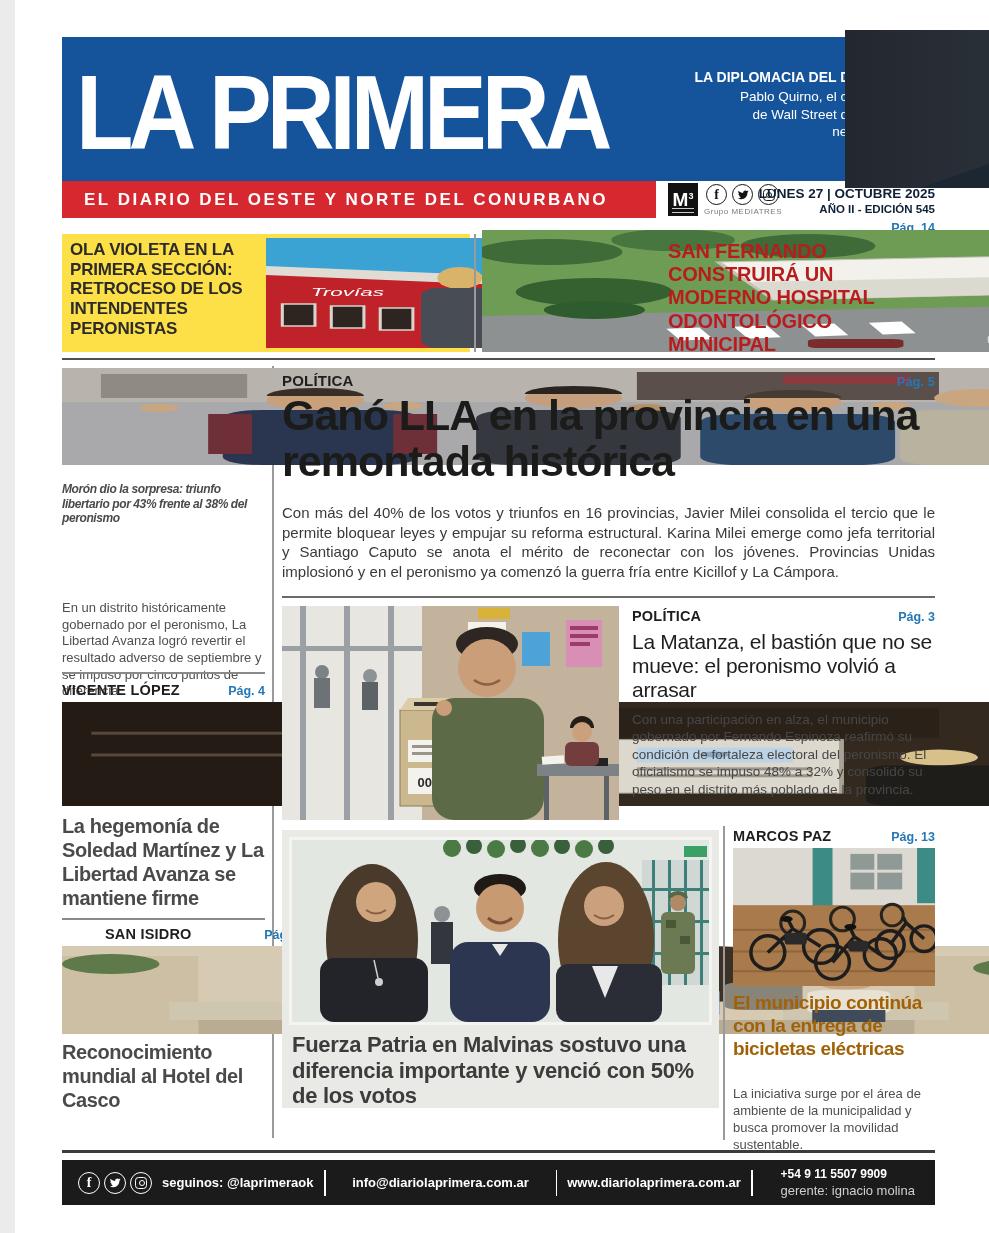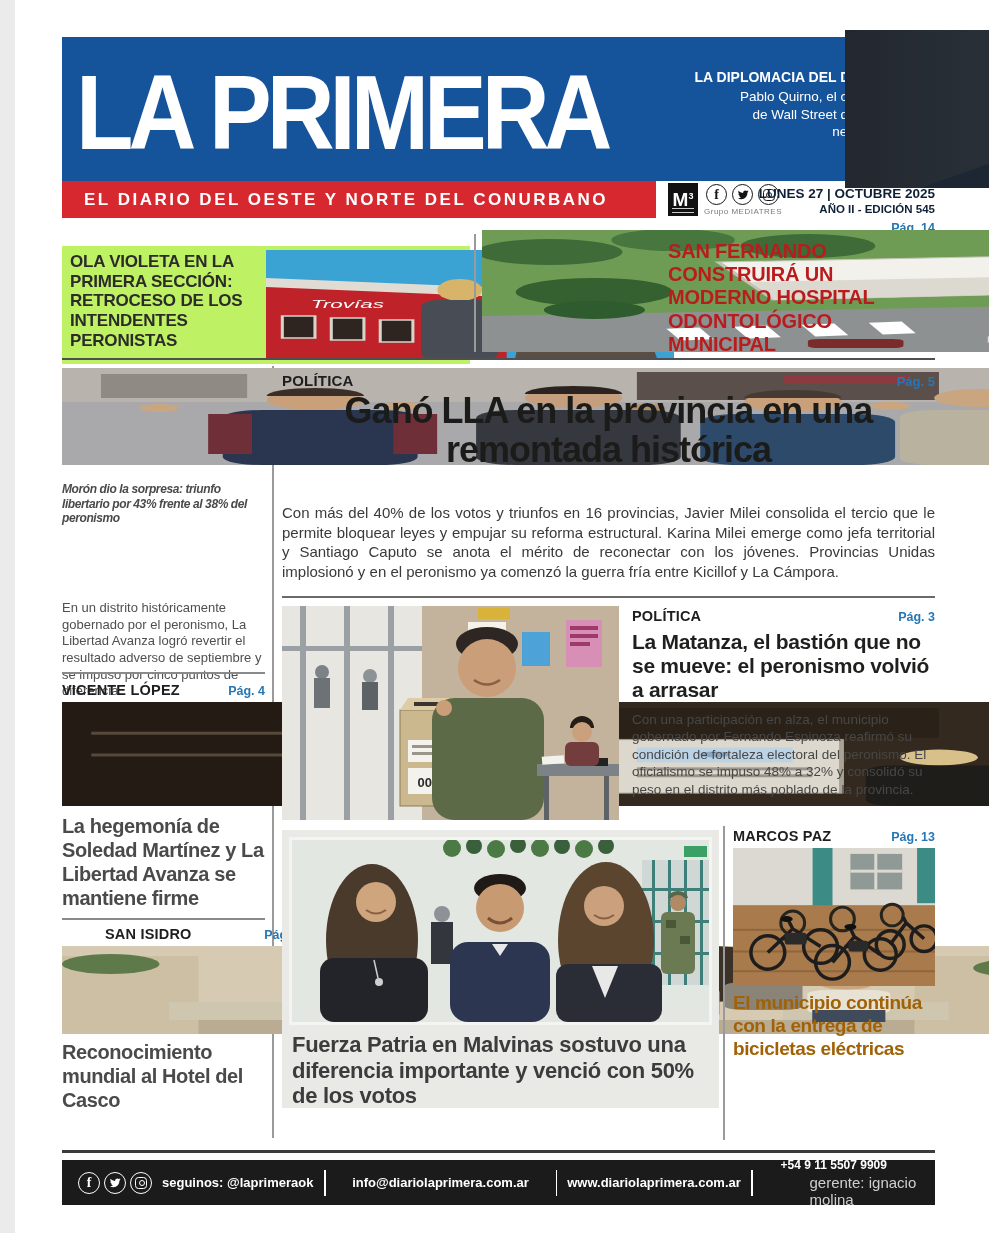--- a/index.html
+++ b/index.html
@@ -32,21 +32,21 @@
                display:flex; align-items:center; justify-content:center; color:#141414; }
   .circle-ic .fb { font-family:"Liberation Serif", serif; font-weight:bold; font-size:14px; }
   .grupo { position:absolute; left:704px; top:207px; font-size:8px; color:#7a7a7a; letter-spacing:.5px; }
   .datebox { position:absolute; left:745px; top:186px; width:190px; text-align:right; color:#0e2036; }
   .datebox .d1 { font-weight:bold; font-size:13.5px; }
   .datebox .d2 { font-weight:bold; font-size:11.5px; margin-top:2px; }
   .pag-right-top { position:absolute; left:835px; top:221px; width:100px; text-align:right;
                    color:#2577b5; font-weight:bold; font-size:13px; }
 
   
-  .topleft-box { position:absolute; left:62px; top:246px; width:408px; height:118px; background:#bef264; }
+  .topleft-box { position:absolute; left:62px; top:234px; width:408px; height:118px; background:#fde047; }
   .topleft-box h3 { position:absolute; left:8px; top:6px; width:196px; font-size:17px; line-height:1.16;
                     color:#2c2b2a; letter-spacing:-.2px; }
   .topleft-photo { position:absolute; left:204px; top:4px; width:200px; height:110px; }
   .pag-on-photo { position:absolute; right:5px; top:3px; color:#e8323a; font-weight:bold; font-size:13px; }
   .divider-top { position:absolute; left:474px; top:234px; width:2px; height:118px; background:#9a9a9a; }
   .topright-photo { position:absolute; left:482px; top:230px; width:176px; height:122px; }
   .topright-head { position:absolute; left:668px; top:240px; width:268px; font-size:20px; line-height:1.16;
                    color:#b91c1c; letter-spacing:-.2px; }
   h3 { font-weight:bold; }
 
@@ -77,29 +77,29 @@
   .si-kick { top:926px; }
   .si-photo { top:946px; height:88px; }
   .si-head { top:1040px; font-size:20px; line-height:1.2; }
   .photo { position:absolute; width:100%; overflow:hidden; }
   .photo svg { display:block; width:100%; height:100%; }
 
   
   .main-kick { position:absolute; left:282px; top:372px; width:653px; }
   .main-kick .kick { font-size:15px; }
   .main-kick .pag { font-size:13px; }
-  .main-head { position:absolute; left:282px; top:392px; width:653px; text-align:center;
-               font-weight:bold; font-size:36px; line-height:1.08; color:#1b1b19; letter-spacing:-1px; }
+  .main-head { position:absolute; left:282px; top:392px; width:653px; text-align:left;
+               font-weight:bold; font-size:43px; line-height:1.08; color:#1b1b19; letter-spacing:-1px; }
   .main-lead { position:absolute; left:282px; top:503px; width:653px; font-size:15px; line-height:1.3;
                color:#3a3a3a; text-align:justify; }
   .hr-mid { left:282px; top:596px; width:653px; height:1.5px; background:#6a6a6a; }
 
   .voting-photo { position:absolute; left:282px; top:606px; width:337px; height:214px; }
   .matanza { position:absolute; left:632px; top:608px; width:303px; }
-  .matanza-head { margin-top:6px; font-weight:bold; font-size:21px; line-height:1.14; color:#201f1e; letter-spacing:-.3px; }
+  .matanza-head { margin-top:6px; font-weight:normal; font-size:21px; line-height:1.14; color:#201f1e; letter-spacing:-.3px; }
   .matanza-body { margin-top:9px; font-size:13.5px; line-height:1.3; color:#474747; }
 
   .malvinas-card { position:absolute; left:282px; top:830px; width:437px; height:278px;
                    background:#e9e9e6; padding:10px; }
   .malvinas-photo { position:relative; width:417px; height:182px; background:#dfe5df; outline:3px solid #f4f4f2; }
   .malvinas-cap { margin-top:10px; font-weight:bold; font-size:22px; line-height:1.16; color:#3c3c3c; letter-spacing:-.3px; }
 
   .mp { position:absolute; left:733px; width:202px; }
   .mp-kick { top:828px; }
   .mp-photo { top:848px; height:138px; }
@@ -114,21 +114,21 @@
   .fsec { display:flex; align-items:center; justify-content:center; height:100%; }
   .fs1 { width:262px; justify-content:flex-start; padding-left:16px; gap:10px; }
   .fs2 { width:230px; } .fs3 { width:194px; } .fs4 { flex:1; flex-direction:column; align-items:flex-start; padding-left:28px; justify-content:center;border-radius:10px; }
   .fdiv { width:1.5px; height:26px; background:#fff; }
   .ficons { display:flex; gap:4px; }
   .fcirc { width:22px; height:22px; border:1.7px solid #fff; border-radius:50%;
            display:flex; align-items:center; justify-content:center; color:#fff; }
   .fcirc .fb { font-family:"Liberation Serif", serif; font-weight:bold; font-size:14px; }
   .ftxt { font-weight:bold; font-size:13px; }
   .fs4 .ph { font-size:12px; font-weight:bold; }
-  .fs4 .mg { font-size:15px; color:#cfcfcf; margin-top:2px;margin-left:29px; }
+  .fs4 .mg { font-size:13px; color:#cfcfcf; margin-top:2px; }
 
   .ig-shape { width:12px; height:12px; border:1.5px solid currentColor; border-radius:3.5px; position:relative; }
   .ig-shape::after { content:""; position:absolute; left:2.5px; top:2.5px; width:4px; height:4px;
                      border:1.3px solid currentColor; border-radius:50%; }
 </style>
 </head>
 <body>
 
 <div class="page">
   <div class="edge-strip"></div>
@@ -479,20 +479,21 @@
           <circle cx="192" cy="92" r="13"></circle>
         <path d="M158,98 L174,76 L192,92 M174,76 L171,70"></path>
       </g>
       <rect x="52" y="86" width="22" height="12" rx="3" fill="#2a2a2a"></rect>
       <rect x="116" y="94" width="20" height="11" rx="3" fill="#2a2a2a"></rect>
       <ellipse cx="54" cy="72" rx="6" ry="3" fill="#111"></ellipse>
         <ellipse cx="118" cy="80" rx="6" ry="3" fill="#111"></ellipse>
     </svg>
   </div>
   <h3 class="mp gray-head mp-head" style="position:absolute;">El municipio continúa con la entrega de bicicletas eléctricas</h3>
+  <p class="mp body-txt mp-body" style="position:absolute;">La iniciativa surge por el área de ambiente de la municipalidad y busca promover la movilidad sustentable.</p>
 
   <div class="hr hr-bot"></div>
 
   <div class="footer">
     <div class="fsec fs1">
       <div class="ficons">
         <div class="fcirc">
             <span class="fb">f</span>
           </div>
         <div class="fcirc">

